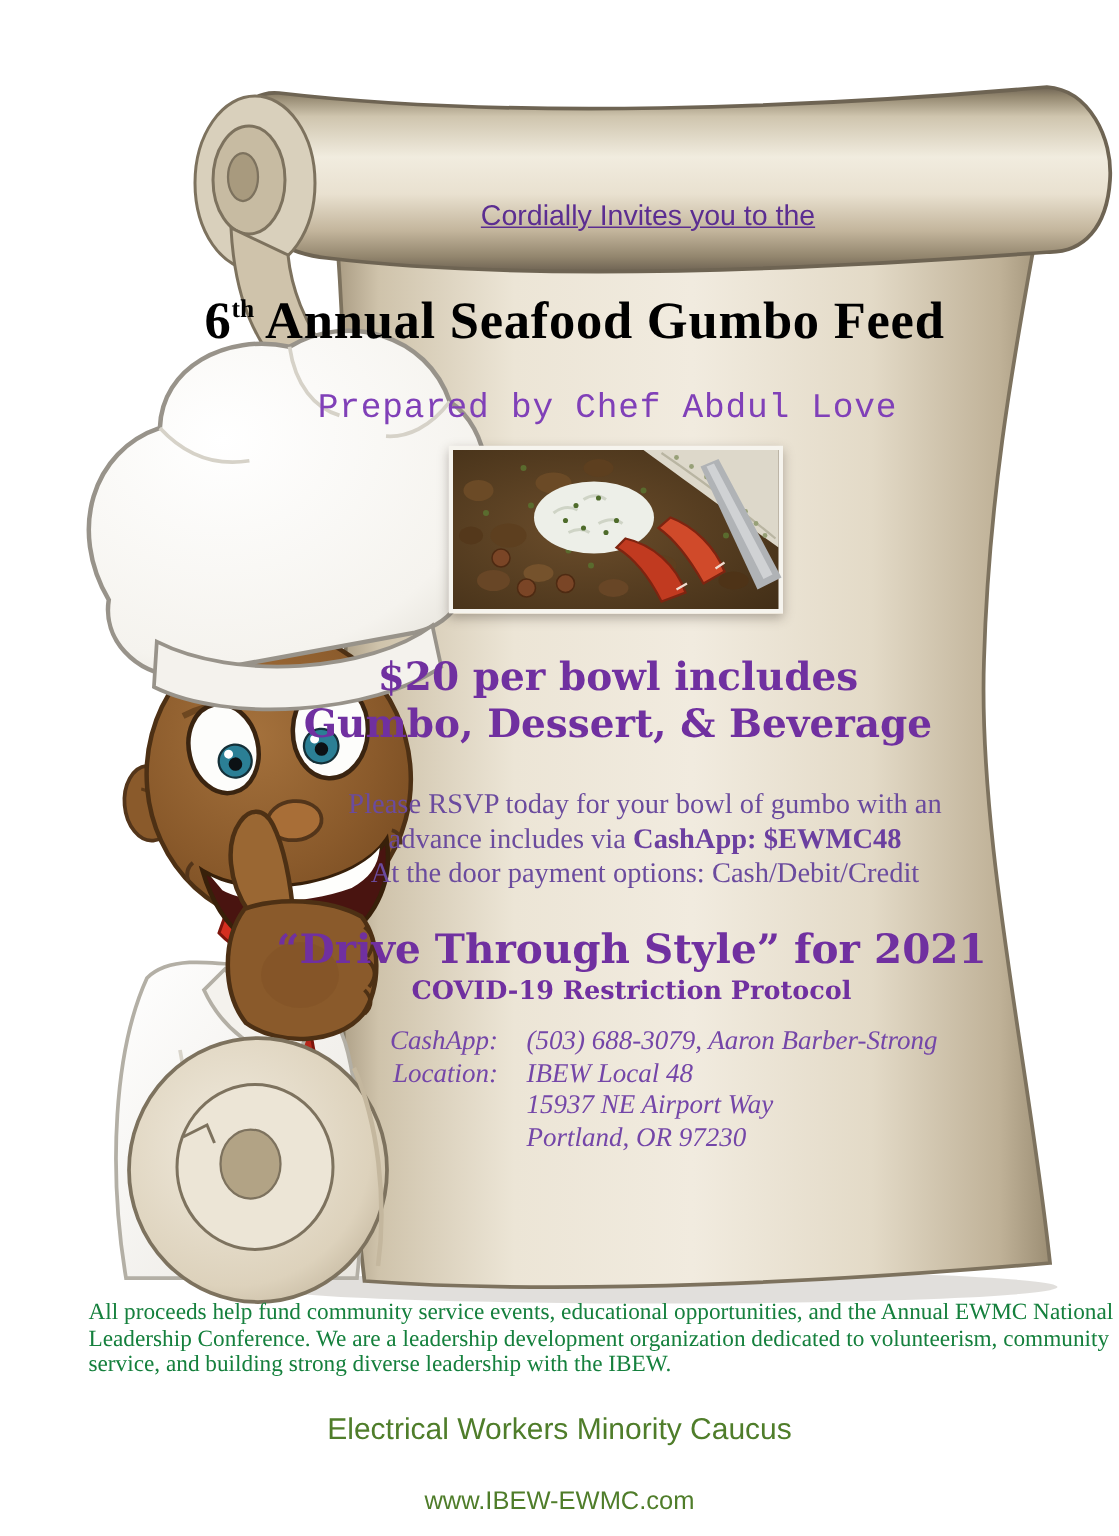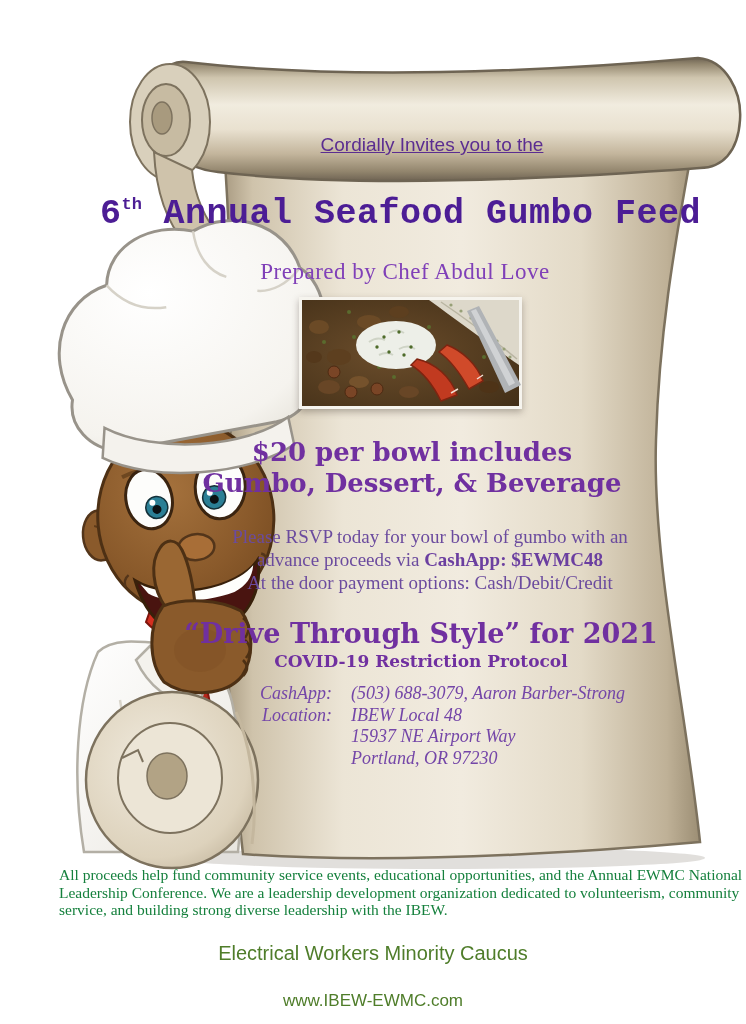--- a/index.html
+++ b/index.html
@@ -10,26 +10,26 @@
   .txt { position:absolute; z-index:2; }
 
   .t-chapter { left:172px; top:98px; width:520px; text-align:center;
     font-family:"Liberation Sans", sans-serif; font-style:italic; font-weight:700;
     font-size:23px; color:#5b2d91; letter-spacing:.2px; }
   .t-invite { left:172px; top:134px; width:520px; text-align:center;
     font-family:"Liberation Sans", sans-serif; font-size:19px; color:#5b2d91;
     text-decoration:underline; }
 
   .t-title { left:100px; top:194px; width:566px; text-align:center;
-    font-family:Liberation Mono, monospace; font-weight:700; font-size:35px;
-    color:#4c1d95; letter-spacing:.5px; white-space:nowrap; }
+    font-family:Liberation Serif, serif; font-weight:700; font-size:35px;
+    color:#000000; letter-spacing:.5px; white-space:nowrap; }
   .t-title sup { font-size:17px; vertical-align:14px; letter-spacing:0; }
 
   .t-prepared { left:145px; top:259px; width:520px; text-align:center;
-    font-family:Liberation Serif, serif; font-size:23px; color:#8040b8; letter-spacing:.5px; }
+    font-family:Liberation Mono, monospace; font-size:23px; color:#8040b8; letter-spacing:.5px; }
 
   .photo-wrap { position:absolute; left:299px; top:297px; width:223px; height:112px;
     z-index:1; box-shadow:0 3px 7px rgba(60,50,40,.35); }
 
   .t-price { left:132px; top:437px; width:560px; text-align:center;
     font-family:"DejaVu Serif", serif; font-weight:700; font-size:26px;
     color:#7030a0; line-height:31px; white-space:nowrap; }
 
   .t-rsvp { left:150px; top:525px; width:560px; text-align:center;
     font-size:19px; color:#6b4b9e; line-height:23px; }
@@ -282,21 +282,21 @@
 
   <div class="txt t-prepared">Prepared by Chef Abdul Love</div>
 
   <div class="txt t-price">
     <div>$20 per bowl includes</div>
     <div>Gumbo, Dessert, &amp; Beverage</div>
   </div>
 
   <div class="txt t-rsvp">
     <div>Please RSVP today for your bowl of gumbo with an</div>
-    <div><span>advance proceeds via </span><b>CashApp: $EWMC48</b></div>
+    <div><span>advance includes via </span><b>CashApp: $EWMC48</b></div>
     <div>At the door payment options: Cash/Debit/Credit</div>
   </div>
 
   <div class="txt t-drive">“Drive Through Style” for 2021</div>
   <div class="txt t-covid">COVID-19 Restriction Protocol</div>
 
   <div class="txt details">
     <div class="row">
       <span class="lab">CashApp:</span>
       <span class="val">(503) 688-3079, Aaron Barber-Strong</span>

